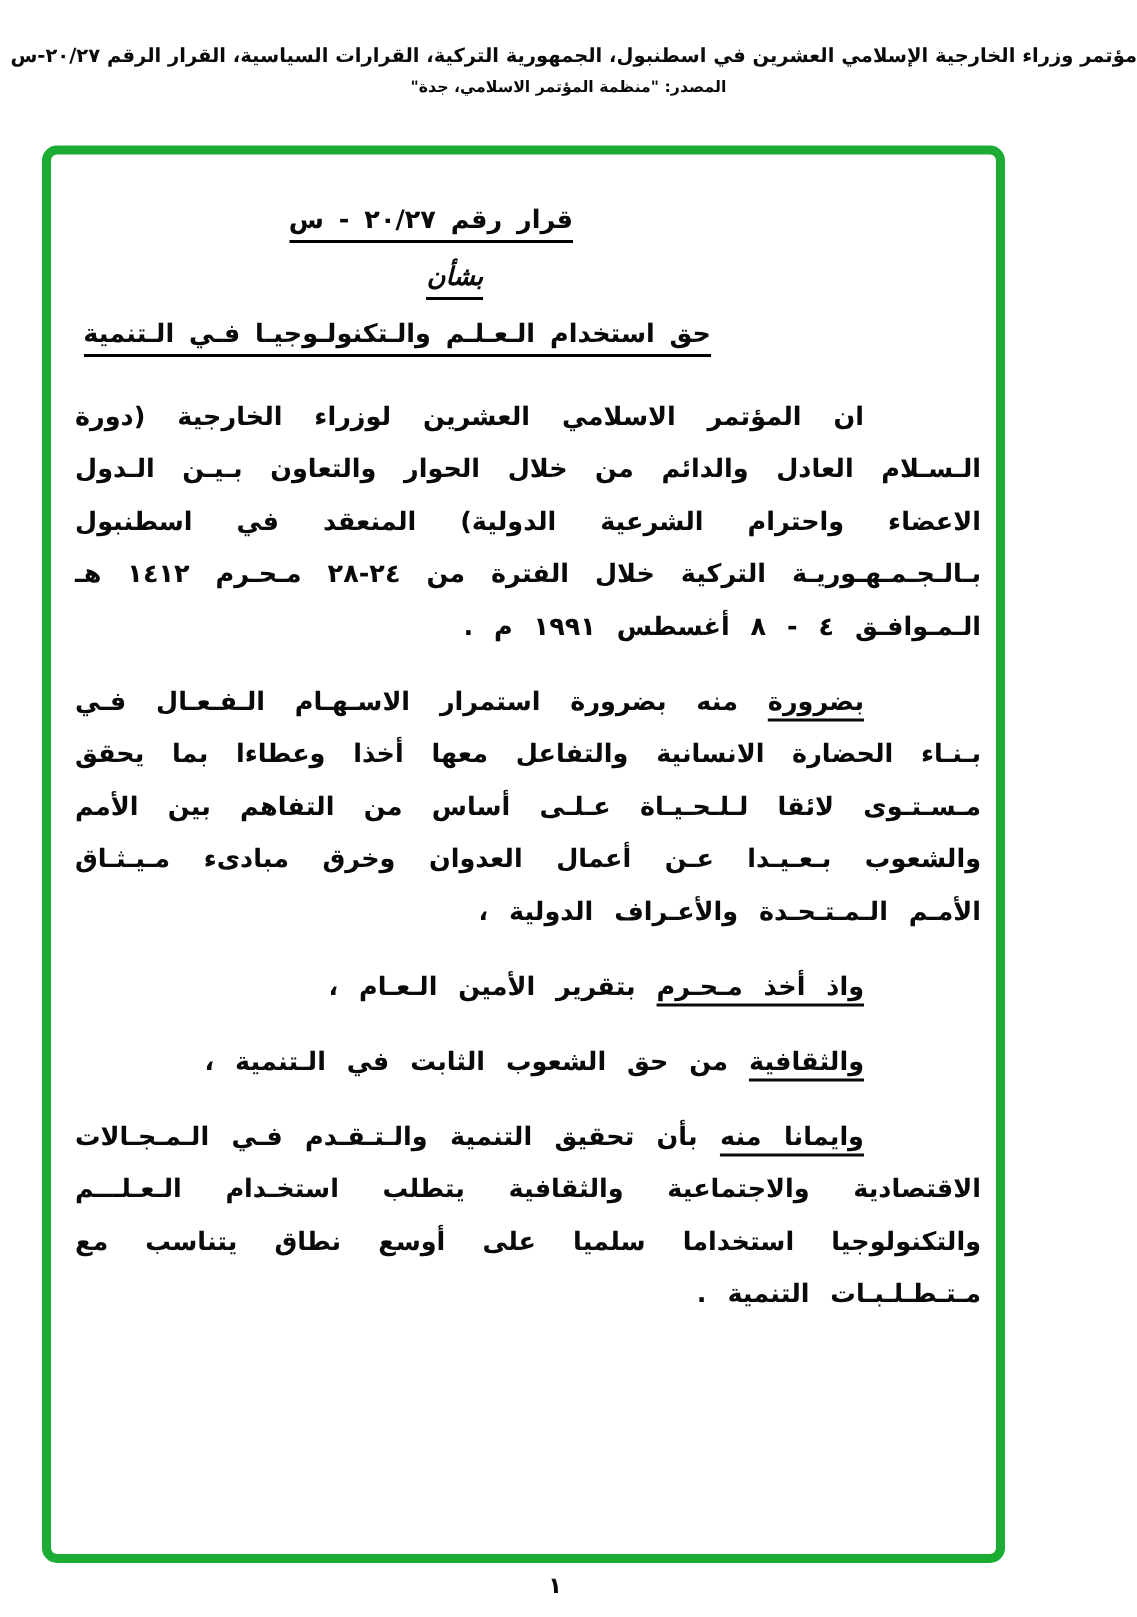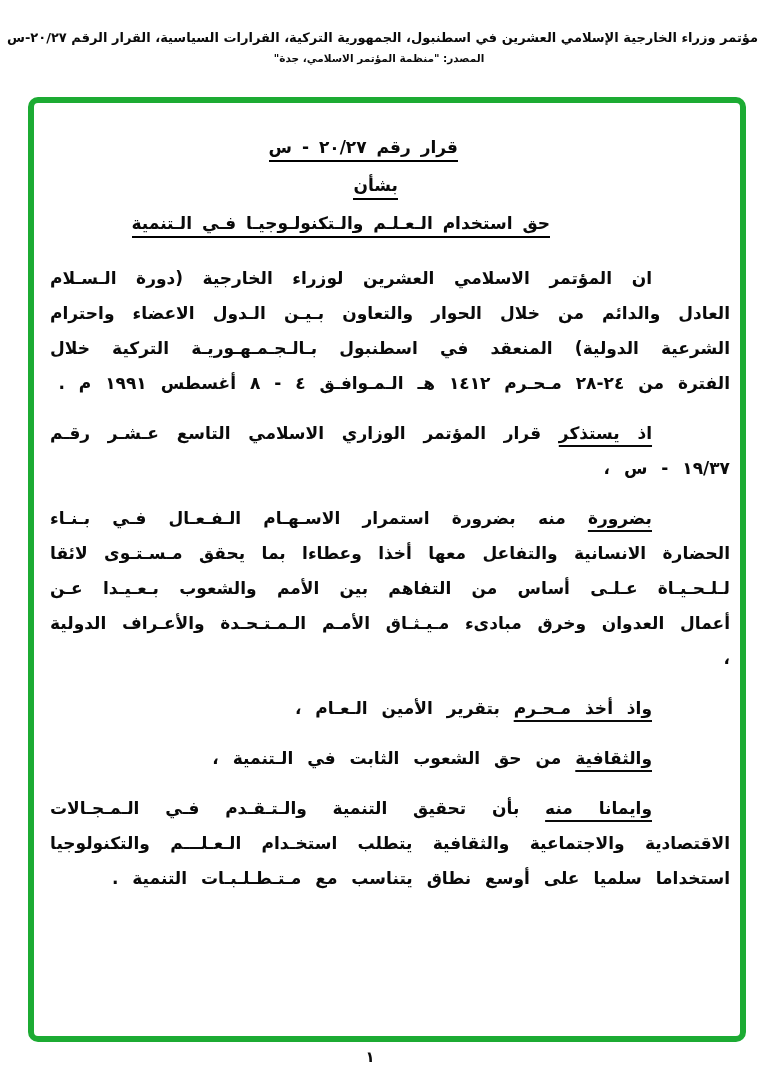--- a/index.html
+++ b/index.html
@@ -28,40 +28,40 @@
   }
   .header-line2 {
     font-size: 10.5px;
     font-weight: bold;
     margin-top: 7px;
   }
   .doc-box {
     position: absolute;
     left: 28px;
     top: 97px;
-    width: 718px;
+    width: 642px;
     height: 945px;
     box-sizing: border-box;
     border: 6px solid #1cab33;
     border-radius: 10px;
     padding: 32px 10px 10px 16px;
     direction: rtl;
     overflow: hidden;
   }
   .title-block { margin-bottom: 26px; }
   .title-line {
     font-size: 17px;
     font-weight: bold;
     line-height: 24px;
     text-align: right;
     margin-bottom: 14px;
     word-spacing: 4px;
   }
   .t1 { padding-left: 0; padding-right: 272px; }
-  .t2 { padding-right: 332px; }
+  .t2 { padding-right: 332px; font-style: italic; }
   .t3 { padding-right: 180px; }
   .uline {
     border-bottom: 2px solid #000;
     padding-bottom: 3px;
     white-space: nowrap;
   }
   .para {
     font-size: 17px;
     font-weight: bold;
     line-height: 35px;
@@ -102,21 +102,20 @@
     <div class="title-line t2">
       <span class="uline">بشأن</span>
     </div>
     <div class="title-line t3">
       <span class="uline">حق استخدام الـعـلـم والـتكنولـوجيـا فـي الـتنمية</span>
     </div>
   </div>
 
   <p class="para"><span>ان المؤتمر الاسلامي العشرين لوزراء الخارجية (دورة الـسـلام العادل والدائم من خلال الحوار والتعاون بـيـن الـدول الاعضاء واحترام الشرعية الدولية) المنعقد في اسطنبول بـالـجـمـهـوريـة التركية خلال الفترة من ٢٤-٢٨ مـحـرم ١٤١٢ هـ الـمـوافـق ٤ - ٨ أغسطس ١٩٩١ م .</span></p>
 
-  <p class="para"><span class="lead">اذ يستذكر</span><span> قرار المؤتمر الوزاري الاسلامي التاسع عـشـر رقـم ١٩/٣٧ - س ،</span></p>
 
 
   <p class="para"><span class="lead">بضرورة</span><span> منه بضرورة استمرار الاسـهـام الـفـعـال فـي بـنـاء الحضارة الانسانية والتفاعل معها أخذا وعطاءا بما يحقق مـسـتـوى لائقا لـلـحـيـاة عـلـى أساس من التفاهم بين الأمم والشعوب بـعـيـدا عـن أعمال العدوان وخرق مبادىء مـيـثـاق الأمـم الـمـتـحـدة والأعـراف الدولية ،</span></p>
 
   <p class="para"><span class="lead">واذ أخذ مـحـرم</span><span> بتقرير الأمين الـعـام ،</span></p>
 
   <p class="para"><span class="lead">والثقافية</span><span> من حق الشعوب الثابت في الـتنمية ،</span></p>
 
   <p class="para"><span class="lead">وايمانا منه</span><span> بأن تحقيق التنمية والـتـقـدم فـي الـمـجـالات الاقتصادية والاجتماعية والثقافية يتطلب استخـدام الـعـلـــم والتكنولوجيا استخداما سلميا على أوسع نطاق يتناسب مع مـتـطـلـبـات التنمية .</span></p>
 

